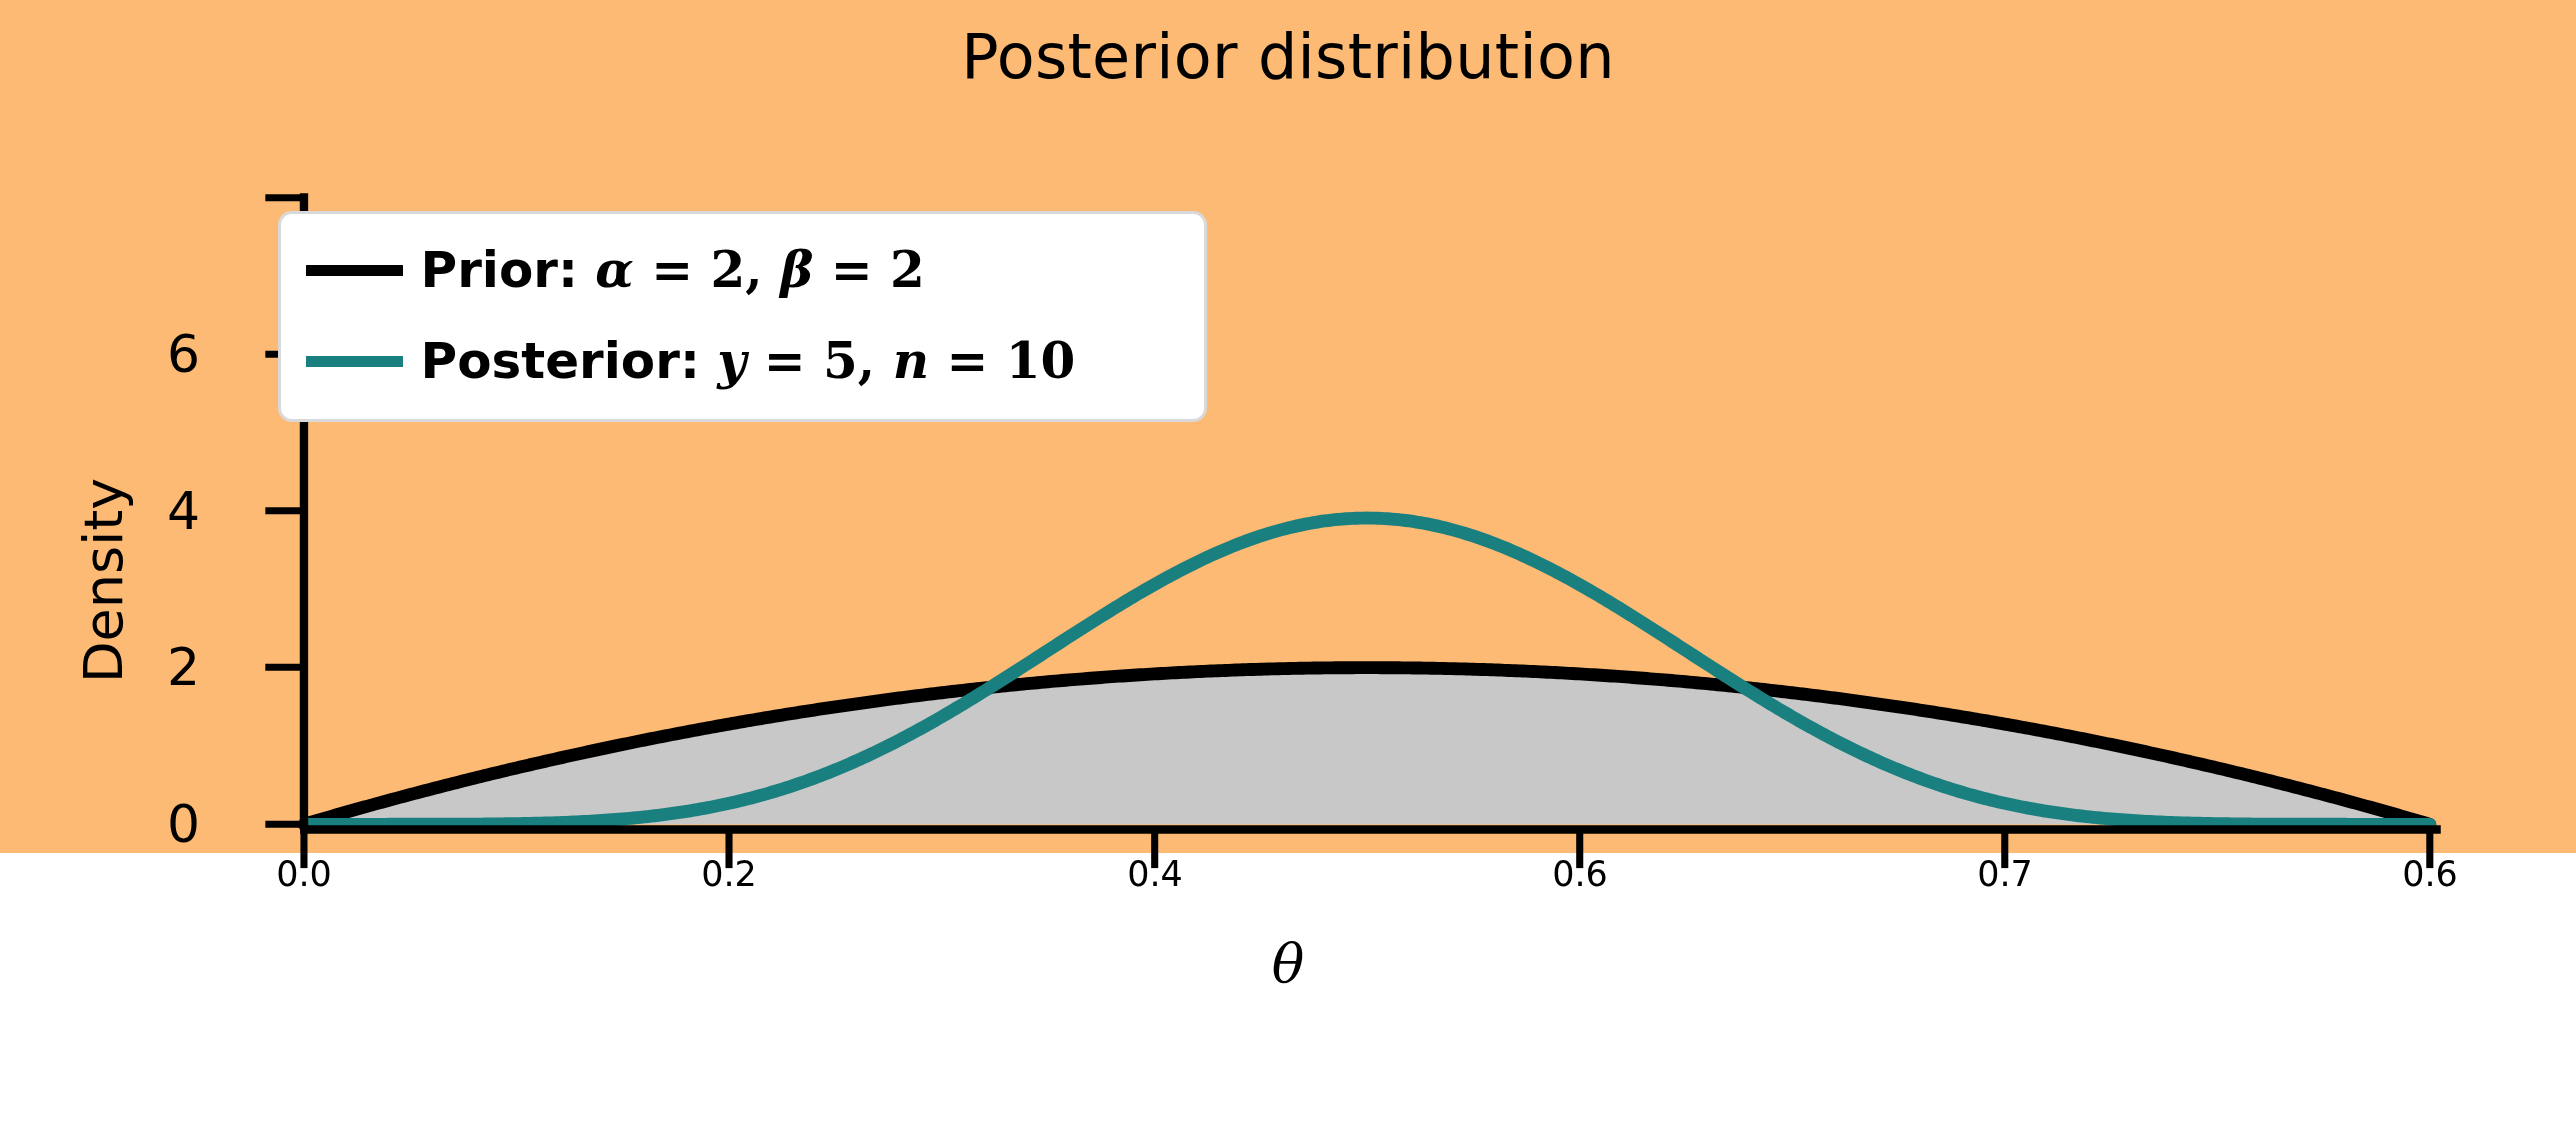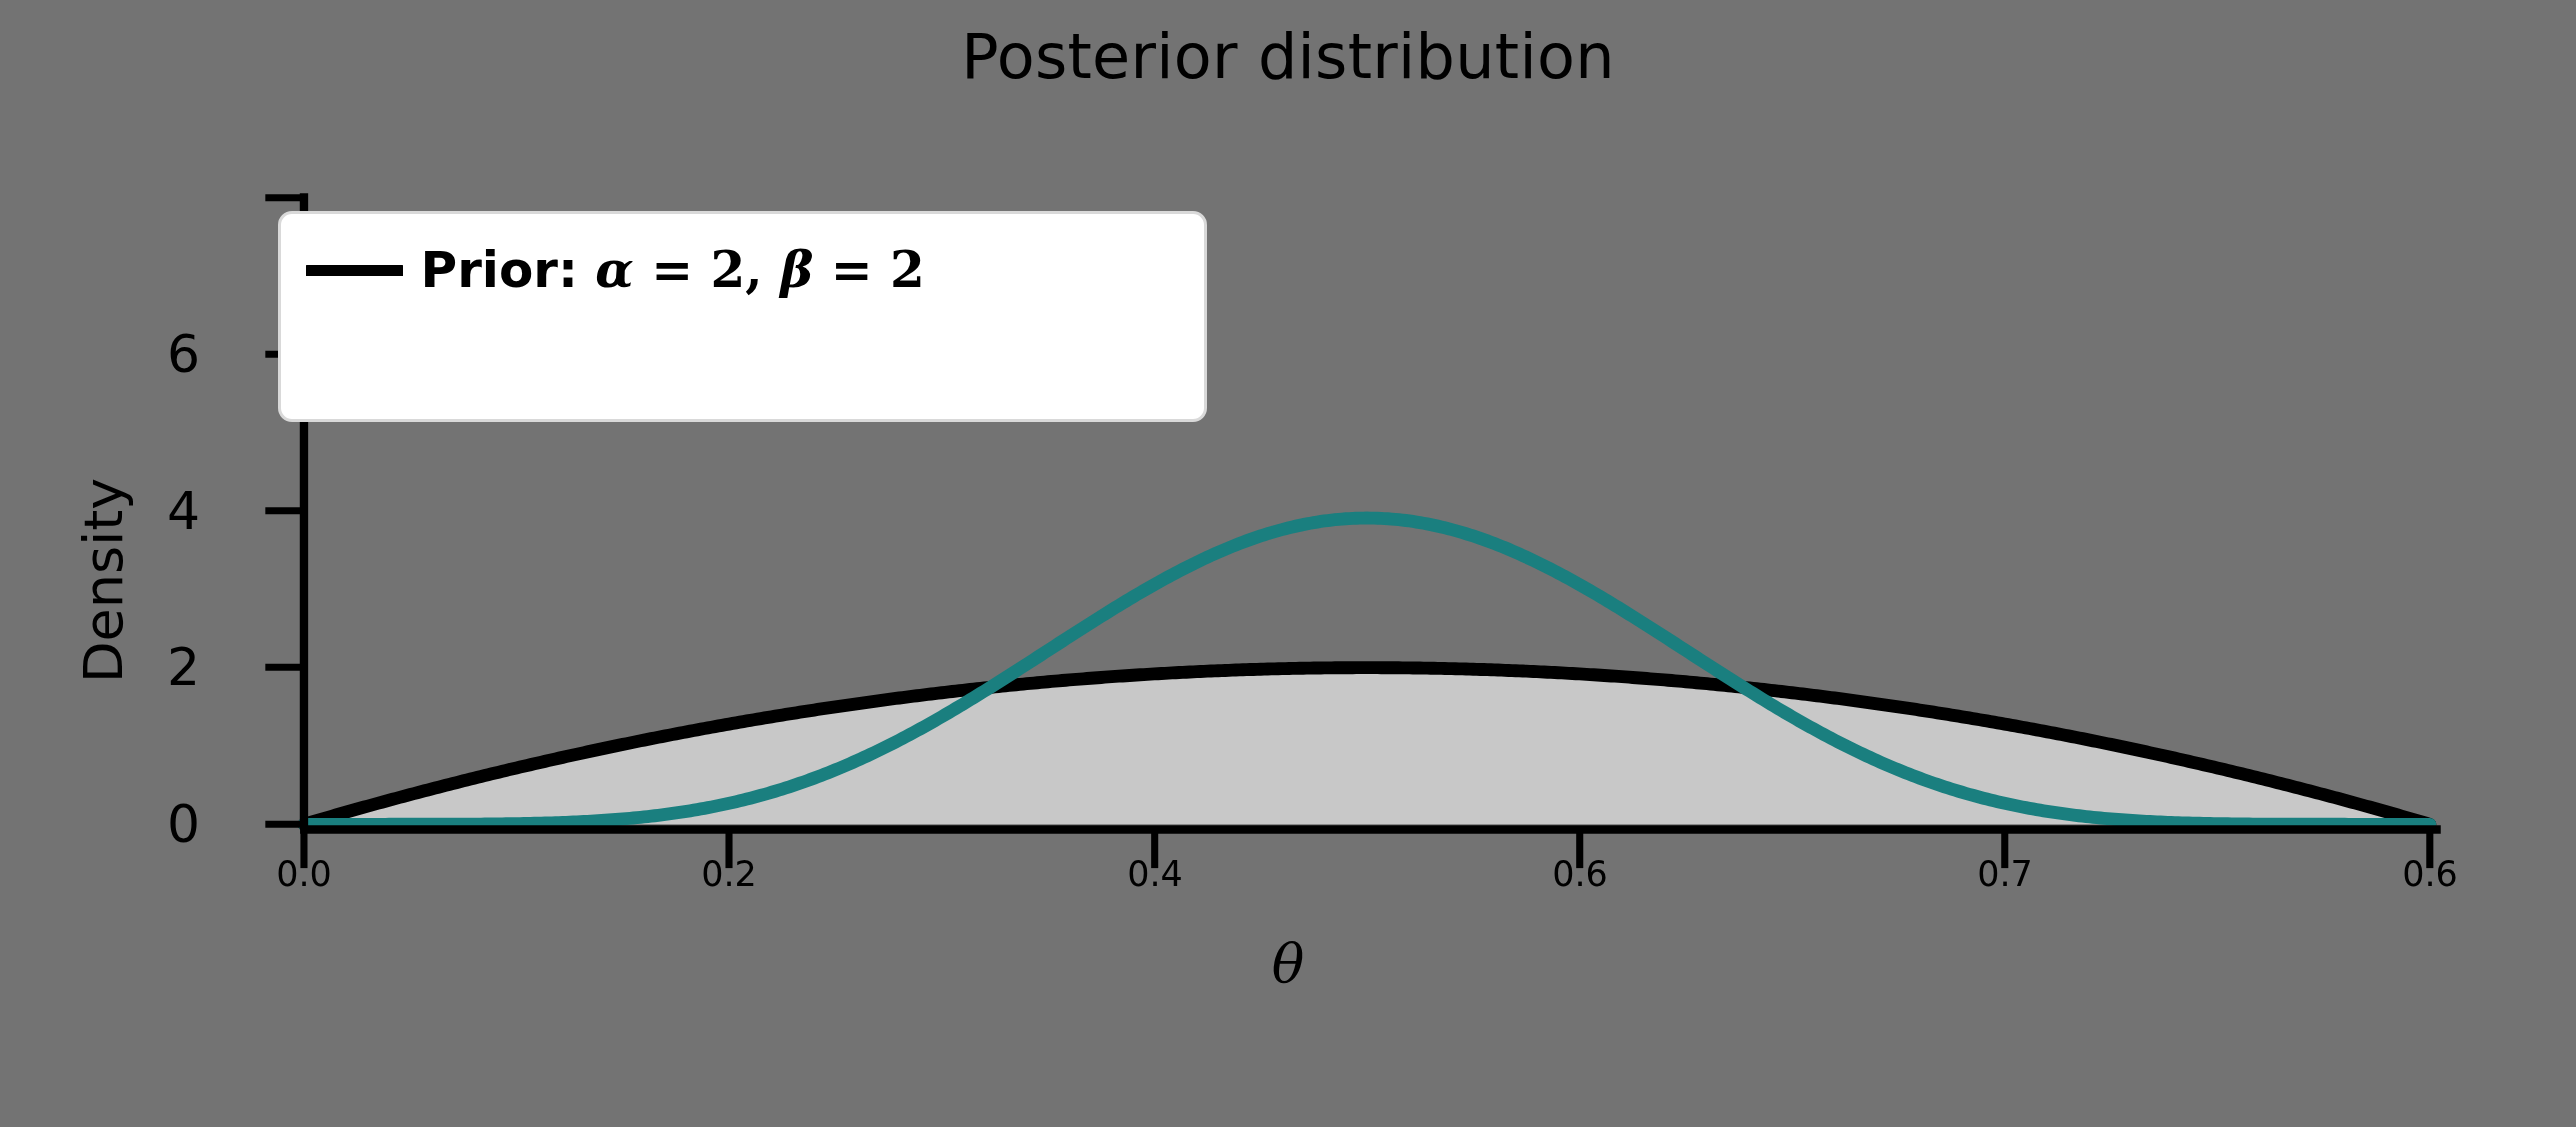--- a/index.html
+++ b/index.html
@@ -9,22 +9,22 @@
   }
   body {
     width: 2576px;
     height: 1127px;
     font-family: "DejaVu Sans", sans-serif;
     overflow: hidden;
   }
   #figure {
     position: relative;
     width: 2576px;
-    height: 1127px;
-    background: #737373;
+    height: 853px;
+    background: #fdba74;
   }
   #plot-svg {
     position: absolute;
     left: 0;
     top: 0;
     width: 2576px;
     height: 1127px;
     display: block;
   }
   .txt {
@@ -158,16 +158,20 @@
         <line x1="3773" y1="1288" x2="3773" y2="1348"></line>
       </g>
     </g>
   </svg>
 
   <div id="legend-box" style="border-color: rgb(217, 217, 217);">
     <div class="legend-entry" id="legend-entry-prior">
       <span class="legend-swatch" id="swatch-prior" style="background: rgb(0, 0, 0);"></span>
       <span class="legend-text"><span>Prior: </span><span class="mathit">α</span><span class="mathop"> = </span><span class="mathop">2,</span>&nbsp;<span class="mathit">β</span><span class="mathop"> = </span><span class="mathop">2</span></span>
     </div>
+    <div class="legend-entry" id="legend-entry-post">
+      <span class="legend-swatch" id="swatch-post" style="background: rgb(26, 127, 127);"></span>
+      <span class="legend-text"><span>Posterior: </span><span class="mathit">y</span><span class="mathop"> = </span><span class="mathop">5,</span>&nbsp;<span class="mathit">n</span><span class="mathop"> = </span><span class="mathop">10</span></span>
+    </div>
   </div>
 
 </div>
 
 
 </body></html>

